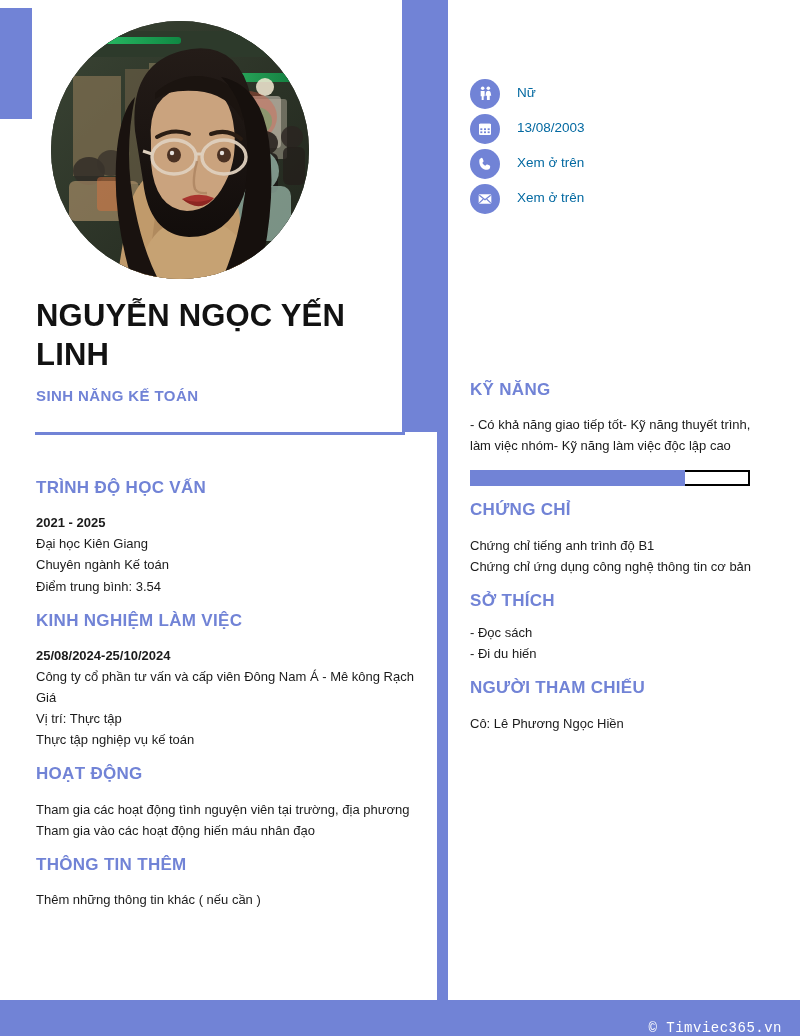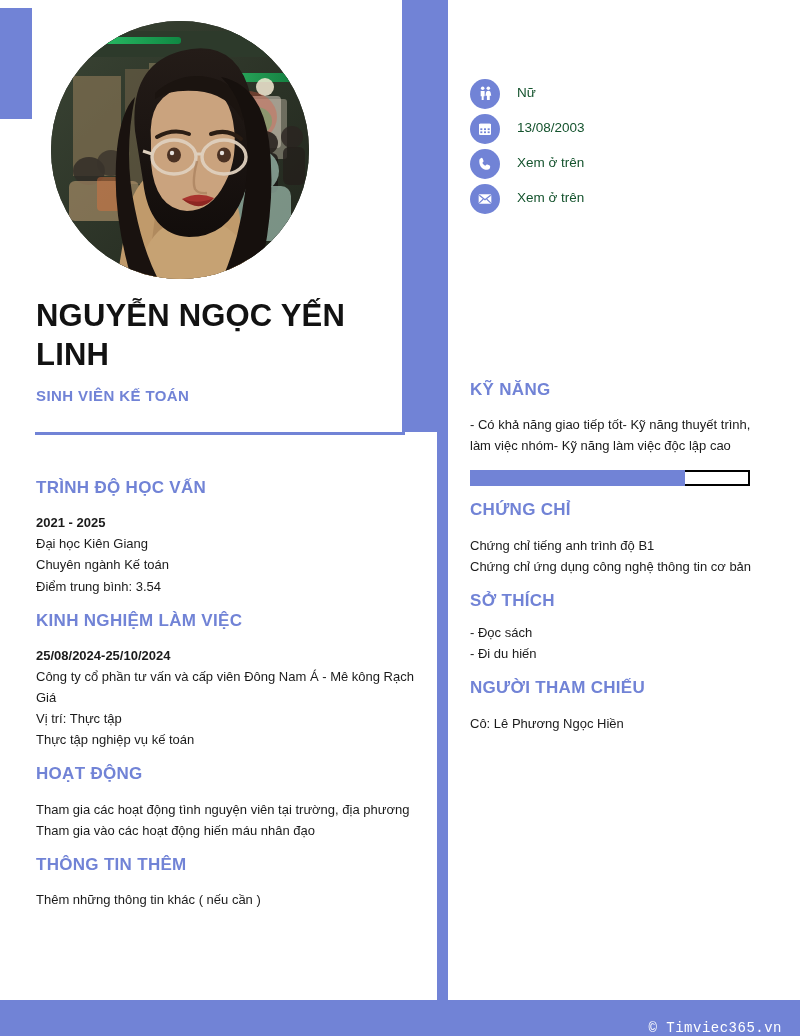--- a/index.html
+++ b/index.html
@@ -64,21 +64,21 @@
   .contact-row { display:flex; align-items:center; height:35px; margin-bottom:0px; }
   .contact-row + .contact-row { margin-top:0px; }
   .ci {
     width:30px; height:30px; border-radius:50%;
     background:var(--accent);
     display:flex; align-items:center; justify-content:center;
     flex:0 0 30px;
   }
   .ci svg { display:block; }
   .contact-text {
-    margin-left:17px; font-size:13.5px; color:#14532d; line-height:1.2;
+    margin-left:17px; font-size:13.5px; color:#0369a1; line-height:1.2;
   }
 
   
   .sec-title {
     font-size:17px; font-weight:bold; color:var(--accent);
     letter-spacing:0.3px; line-height:1.2;
   }
   .body-text { font-size:13px; color:#1b1b1b; line-height:1.62; }
   .body-text.bold { font-weight:bold; }
   .just { text-align:justify; }
@@ -183,21 +183,21 @@
       <path d="M106 116 q16 -9 32 -3" stroke="#2a1d14" stroke-width="4" fill="none" stroke-linecap="round"></path>
       <path d="M160 113 q17 -6 30 5" stroke="#2a1d14" stroke-width="4" fill="none" stroke-linecap="round"></path>
       <path d="M146 140 q-5 20 -2 28 q3 5 12 4" stroke="#a87f5c" stroke-width="2.4" fill="none" opacity="0.7"></path>
       <path d="M131 178 q16 -8 32 -1 q-13 13 -32 1 z" fill="#a9342f"></path>
       <path d="M131 178 q16 6 32 -1 q-14 16 -32 1 z" fill="#8e2622"></path>
     </svg>
   </div>
 
   <div class="name-block">
     <div class="cv-name">NGUYỄN NGỌC YẾN LINH</div>
-    <div class="cv-role">SINH VIÊN KẾ TOÁN</div>
+    <div class="cv-role">SINH NĂNG KẾ TOÁN</div>
   </div>
 
   <div class="contact-list">
 
     <div class="contact-row">
       <span class="ci">
         <svg width="17" height="17" viewBox="0 0 24 24" fill="#ffffff">
           <circle cx="8" cy="4.6" r="2.5"></circle>
             <circle cx="16" cy="4.6" r="2.5"></circle>
           <path d="M5.2 8.6h5.6v7.2H9.4V21H6.6v-5.2H5.2z"></path>

